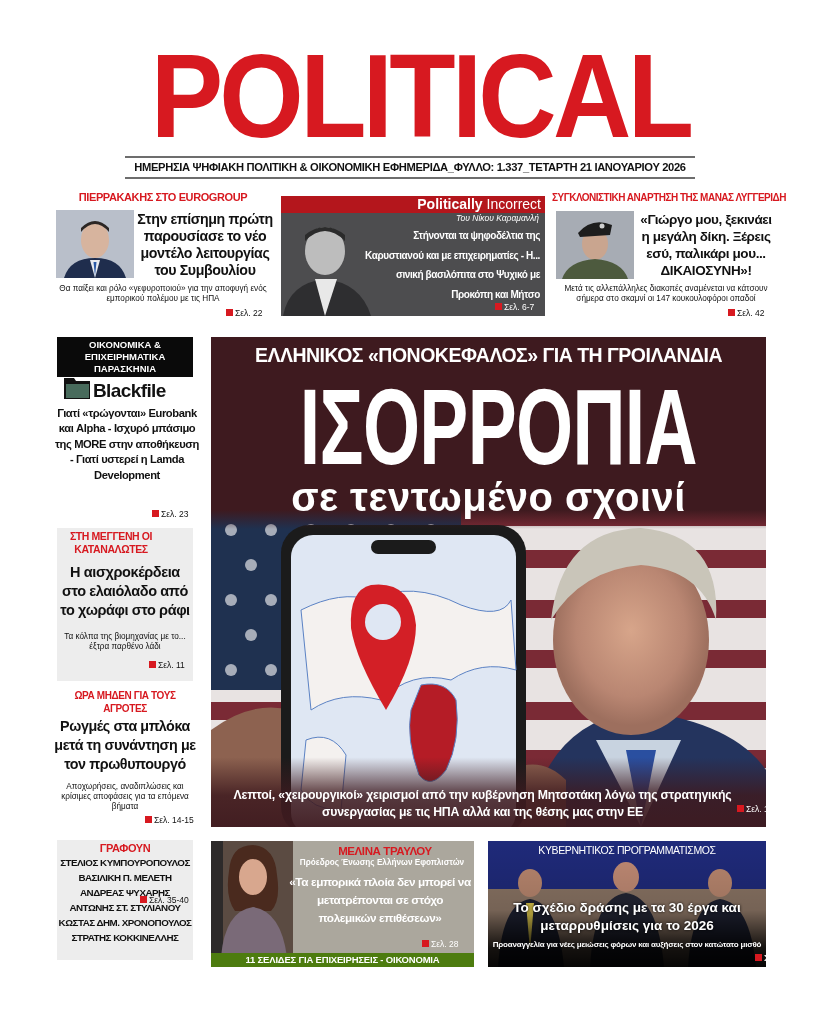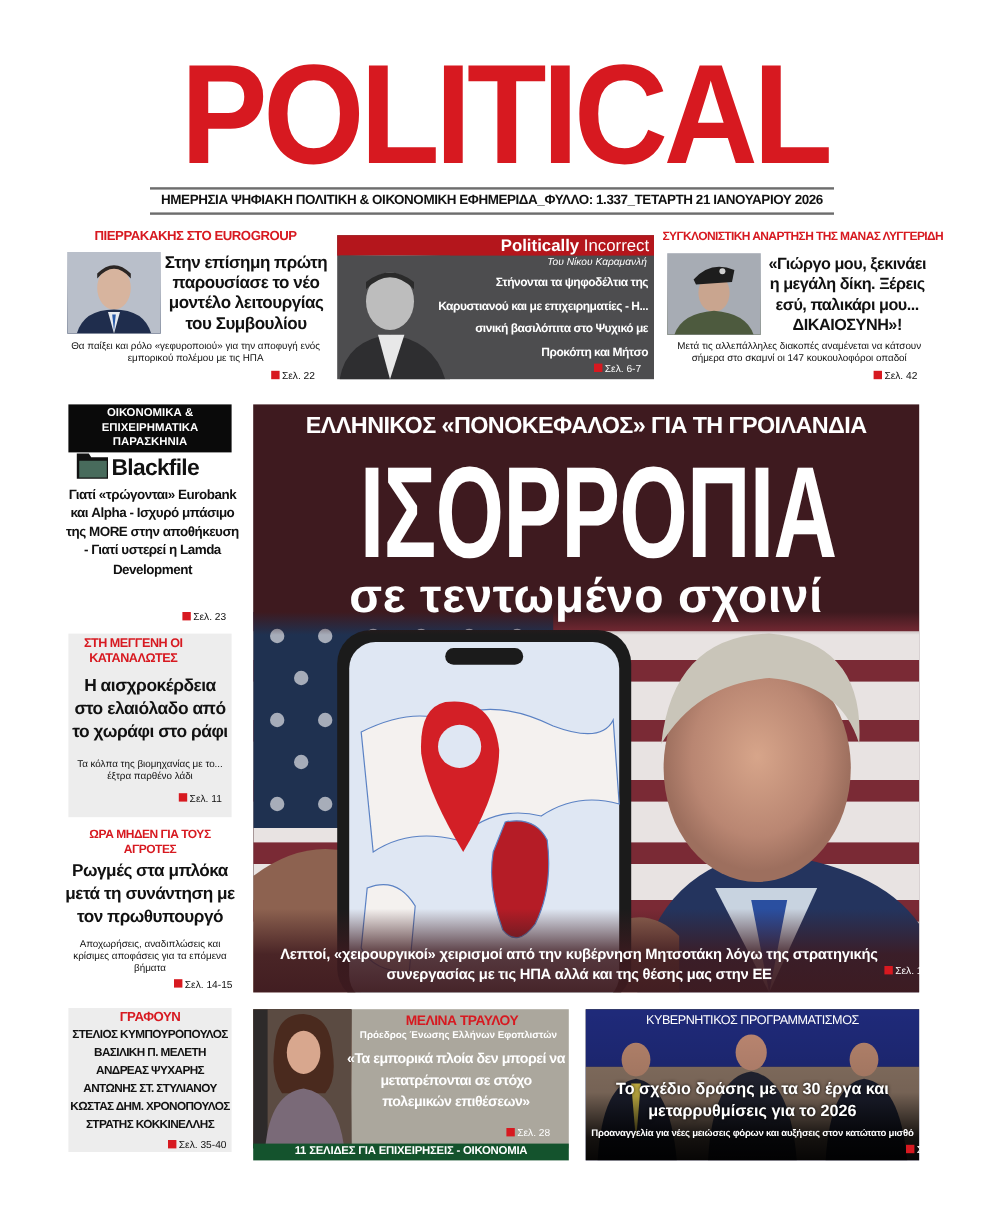--- a/index.html
+++ b/index.html
@@ -71,39 +71,39 @@
   .lc1-sel { left: 149px; top: 660px; }
 
   .lc2-kicker { left: 57px; top: 690px; width: 136px; text-align: center; font-size: 10px; line-height: 12.5px; }
   .lc2-headline { left: 52px; top: 717px; width: 146px; text-align: center; font-size: 14.3px; line-height: 19px; }
   .lc2-sub { left: 57px; top: 782px; width: 136px; text-align: center; font-size: 8.2px; line-height: 10px; }
   .lc2-sel { left: 145px; top: 815px; }
 
   .lc-box3 { left: 57px; top: 840px; width: 136px; height: 120px; background: #ededed; }
   .lc3-kicker { left: 57px; top: 842px; width: 136px; text-align: center; font-size: 11px; line-height: 12px; }
   .lc3-names { left: 57px; top: 855px; width: 136px; text-align: center; font-size: 9.8px; line-height: 15px; letter-spacing: -0.5px; }
-  .lc3-sel { left: 140px; top: 949px; }
+  .lc3-sel { left: 140px; top: 895px; }
 
   
   .main-box { left: 211px; top: 337px; width: 555px; height: 490px; background: #3e1a1f; overflow: hidden; }
   .main-photo { left: 211px; top: 510px; width: 555px; height: 317px; overflow: hidden; }
   .main-kicker { left: 211px; top: 343px; width: 555px; text-align: center; color: #fff; font-size: 19.5px; line-height: 24px; font-weight: 700; letter-spacing: -0.5px; white-space: nowrap; }
   .main-headline { left: 211px; top: 376px; width: 555px; text-align: center; color: #fff; font-size: 108px; line-height: 102px; font-weight: 900; letter-spacing: -1px; transform: scaleX(0.68); transform-origin: center; white-space: nowrap; }
   .main-sub { left: 211px; top: 473px; width: 555px; text-align: center; color: #fff; font-size: 40px; line-height: 48px; font-weight: 900; letter-spacing: 0.5px; white-space: nowrap; }
   .main-caption { left: 230px; top: 787px; width: 505px; text-align: center; color: #fff; font-size: 12.3px; line-height: 17px; font-weight: 700; letter-spacing: -0.2px; }
   .main-sel { left: 737px; top: 804px; }
 
   
   .bm-box { left: 211px; top: 841px; width: 263px; height: 116px; background: #aba79d; }
   .bm-photo { left: 211px; top: 841px; width: 82px; height: 116px; background: linear-gradient(180deg,#3a2a22 0%,#6b4a3c 30%,#8a7a70 60%,#4a3d36 100%); }
   .bm-name { left: 300px; top: 844px; width: 170px; text-align: center; font-size: 11.5px; line-height: 14px; color: #d71920; }
   .bm-role { left: 290px; top: 858px; width: 184px; text-align: center; font-size: 8.2px; line-height: 10px; color: #fff; font-weight: 700; }
   .bm-quote { left: 288px; top: 873px; width: 184px; text-align: center; font-size: 11.8px; line-height: 18px; color: #fff; font-weight: 700; }
   .bm-sel { left: 422px; top: 939px; }
-  .bm-bar { left: 211px; top: 953px; width: 263px; height: 14px; background: #14532d; color: #fff; text-align: center; font-size: 9.5px; line-height: 14px; font-weight: 700; letter-spacing: -0.2px; }
+  .bm-bar { left: 211px; top: 953px; width: 263px; height: 14px; background: #4d7c0f; color: #fff; text-align: center; font-size: 9.5px; line-height: 14px; font-weight: 700; letter-spacing: -0.2px; }
 
   
   .br-box { left: 488px; top: 841px; width: 278px; height: 126px; overflow: hidden; background: #1a1d3d; }
   .br-kicker { left: 488px; top: 844px; width: 278px; text-align: center; color: #fff; font-size: 10.5px; line-height: 12px; font-weight: 400; }
   .br-headline { left: 488px; top: 899px; width: 278px; text-align: center; color: #fff; font-size: 13.5px; line-height: 18px; font-weight: 900; text-shadow: 0 0 3px #000; }
   .br-sub { left: 488px; top: 940px; width: 278px; text-align: center; color: #fff; font-size: 8px; line-height: 10px; font-weight: 700; white-space: nowrap; letter-spacing: -0.2px; }
   .br-sel { left: 719px; top: 953px; margin-left: 36px; }
 </style>
 </head>
 <body>

